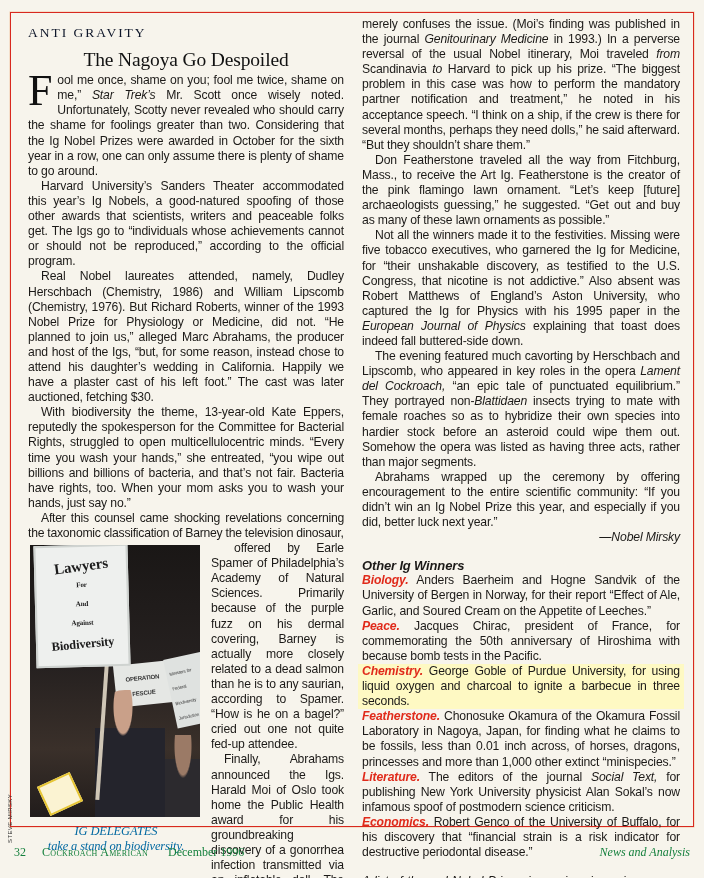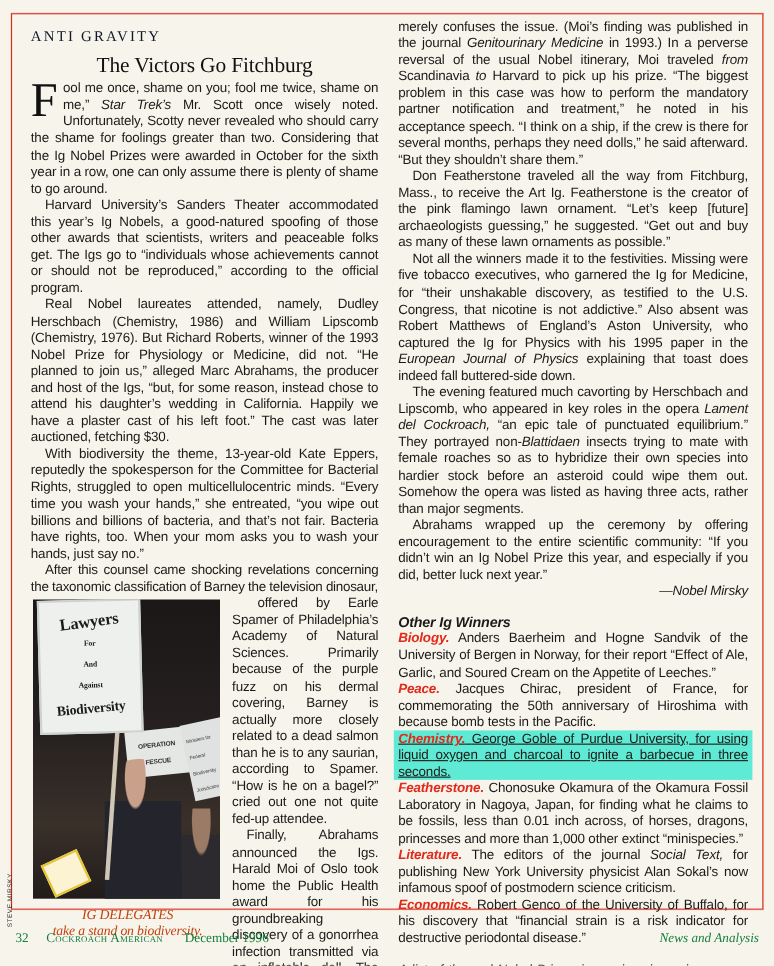--- a/index.html
+++ b/index.html
@@ -64,51 +64,51 @@
     border-radius: 30px 30px 0 0;
   }
   .person2 {
     position: absolute; left: 135px; top: 190px; width: 40px; height: 90px;
     background: radial-gradient(ellipse at 45% 12%, #9b7a66 0 8px, transparent 9px),
                 linear-gradient(180deg, transparent 0 24px, #2c2a2e 24px);
   }
   .leaflet { position: absolute; left: 12px; top: 233px; width: 32px; height: 28px; background: #fbf3d2; border: 2px solid #e6c534; transform: rotate(-25deg); }
   .caption {
     position: absolute; left: 0; top: 283px; width: 176px; text-align: center;
-    font-family: "Liberation Serif", "DejaVu Serif", serif; font-style: italic; font-size: 12.5px; line-height: 15px; color: #c2410c;
+    font-family: "Liberation Serif", "DejaVu Serif", serif; font-style: italic; font-size: 12.5px; line-height: 15px; color: #0369a1;
   }
   .credit {
     position: absolute; left: -25px; top: 302px; font-size: 6px; letter-spacing: 0.4px; color: #333;
     transform: rotate(-90deg); transform-origin: left top;
   }
   .narrow { position: absolute; left: 183px; top: 0; width: 133px; }
   .narrow p { font-size: 12.2px; }
   .byline { text-align: right; font-style: italic; }
   .sub-head { font-weight: bold; font-style: italic; font-size: 13px; margin-top: 13px; margin-bottom: 0; }
   .winner { margin: 0; text-align: justify; text-indent: 0; }
   .cat { color: #e02a1a; font-weight: bold; font-style: italic; }
-  .highlight { background: #5eead4; margin-left: -4px; padding-left: 4px; margin-right: -4px; padding-right: 4px; text-decoration: underline; }
+  .highlight { background: #fef9c3; margin-left: -4px; padding-left: 4px; margin-right: -4px; padding-right: 4px; }
   .list-note { font-style: italic; margin-top: 14px; text-indent: 0; }
   .footer {
     position: absolute; top: 845px; left: 14px; right: 14px; height: 18px;
     font-family: "Liberation Serif", "DejaVu Serif", serif; font-size: 12px; color: #15803d;
   }
   .footer .pg { position: absolute; left: 0; }
   .footer .mag { position: absolute; left: 28px; font-variant: small-caps; letter-spacing: 0.3px; }
   .footer .date { position: absolute; left: 154px; }
   .footer .section { position: absolute; right: 0; font-style: italic; }
 </style>
 </head>
 <body>
 
 <div class="frame"></div>
 
 <div class="col col-left">
   <div class="kicker">ANTI GRAVITY</div>
-  <div class="headline">The Victors Go Fitchburg</div>
+  <div class="headline">The Nagoya Go Despoiled</div>
 
   <p class="noindent"><span class="dropcap">F</span><span>ool me once, shame on you; fool me twice, shame on me,” </span><em>Star Trek’s</em><span> Mr. Scott once wisely noted. Unfortunately, Scotty never revealed who should carry the shame for foolings greater than two. Considering that the Ig Nobel Prizes were awarded in October for the sixth year in a row, one can only assume there is plenty of shame to go around.</span></p>
   <p>Harvard University’s Sanders Theater accommodated this year’s Ig Nobels, a good-natured spoofing of those other awards that scientists, writers and peaceable folks get. The Igs go to “individuals whose achievements cannot or should not be reproduced,” according to the official program.</p>
   <p>Real Nobel laureates attended, namely, Dudley Herschbach (Chemistry, 1986) and William Lipscomb (Chemistry, 1976). But Richard Roberts, winner of the 1993 Nobel Prize for Physiology or Medicine, did not. “He planned to join us,” alleged Marc Abrahams, the producer and host of the Igs, “but, for some reason, instead chose to attend his daughter’s wedding in California. Happily we have a plaster cast of his left foot.” The cast was later auctioned, fetching $30.</p>
   <p>With biodiversity the theme, 13-year-old Kate Eppers, reputedly the spokesperson for the Committee for Bacterial Rights, struggled to open multicellulocentric minds. “Every time you wash your hands,” she entreated, “you wipe out billions and billions of bacteria, and that’s not fair. Bacteria have rights, too. When your mom asks you to wash your hands, just say no.”</p>
   <p style="letter-spacing:-0.25px">After this counsel came shocking revelations concerning the taxonomic classification of Barney the television dinosaur,</p>
 
   <div class="photo-wrap">
     <div class="photo">
       <div class="sign-2">OPERATION FESCUE</div>

